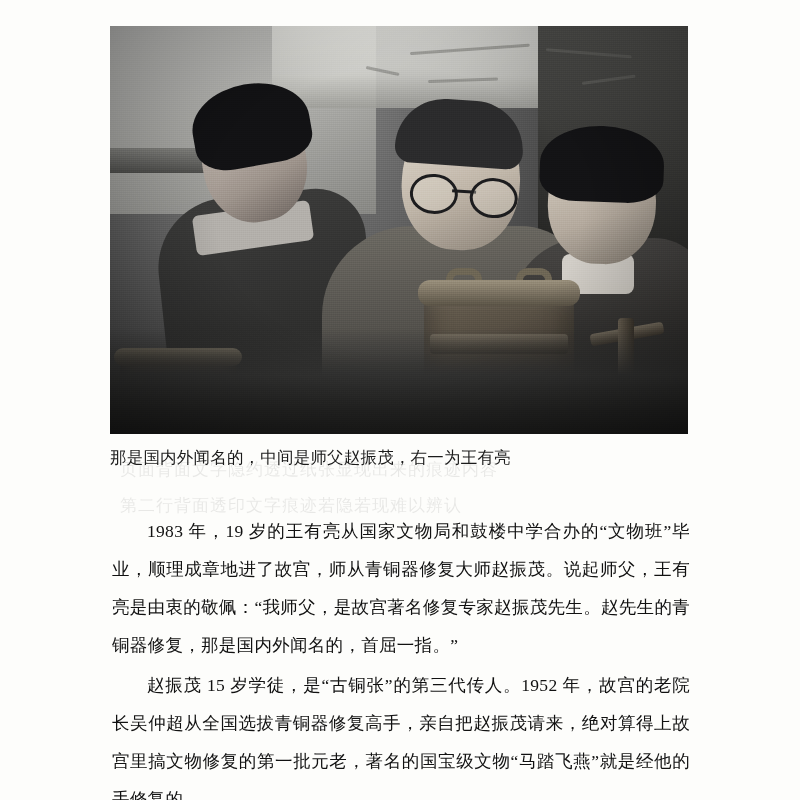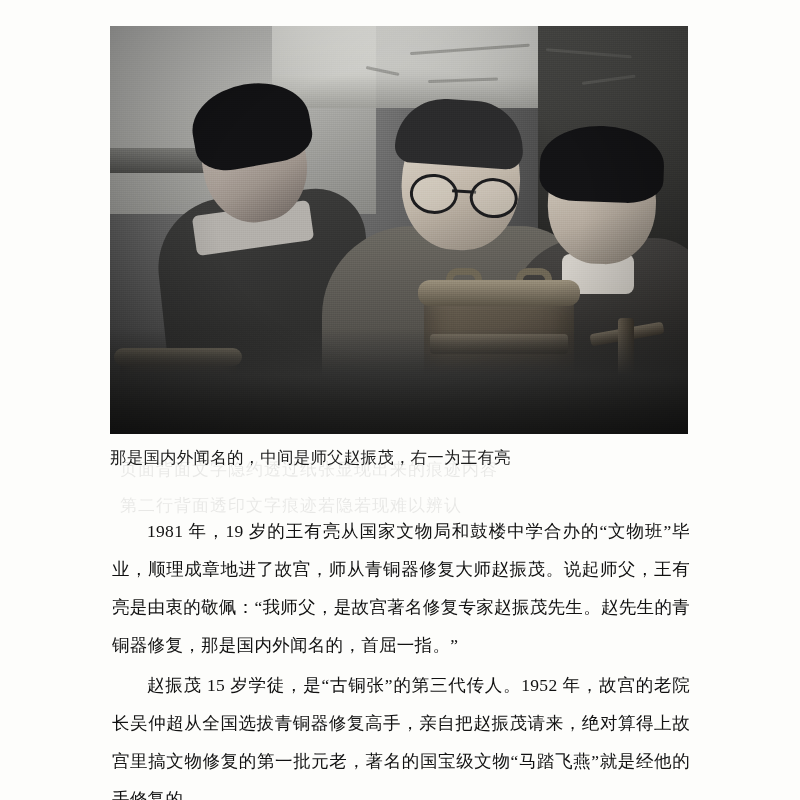--- a/index.html
+++ b/index.html
@@ -418,17 +418,17 @@
       <div class="photo-vignette"></div>
     </div>
   </div>
 
   <div class="showthrough st1">页面背面文字隐约透过纸张显现出来的痕迹内容</div>
   <div class="showthrough st2">第二行背面透印文字痕迹若隐若现难以辨认</div>
 
   <div class="caption">那是国内外闻名的，中间是师父赵振茂，右一为王有亮</div>
 
   <div class="body-text">
-    <p>1981 年，19 岁的王有亮从国家文物局和鼓楼中学合办的“文物班”毕业，顺理成章地进了故宫，师从青铜器修复大师赵振茂。说起师父，王有亮是由衷的敬佩：“我师父，是故宫著名修复专家赵振茂先生。赵先生的青铜器修复，那是国内外闻名的，首屈一指。”</p>
+    <p>1983 年，19 岁的王有亮从国家文物局和鼓楼中学合办的“文物班”毕业，顺理成章地进了故宫，师从青铜器修复大师赵振茂。说起师父，王有亮是由衷的敬佩：“我师父，是故宫著名修复专家赵振茂先生。赵先生的青铜器修复，那是国内外闻名的，首屈一指。”</p>
     <p>赵振茂 15 岁学徒，是“古铜张”的第三代传人。1952 年，故宫的老院长吴仲超从全国选拔青铜器修复高手，亲自把赵振茂请来，绝对算得上故宫里搞文物修复的第一批元老，著名的国宝级文物“马踏飞燕”就是经他的手修复的。</p>
   </div>
 
 </div>
 
 </body></html>

